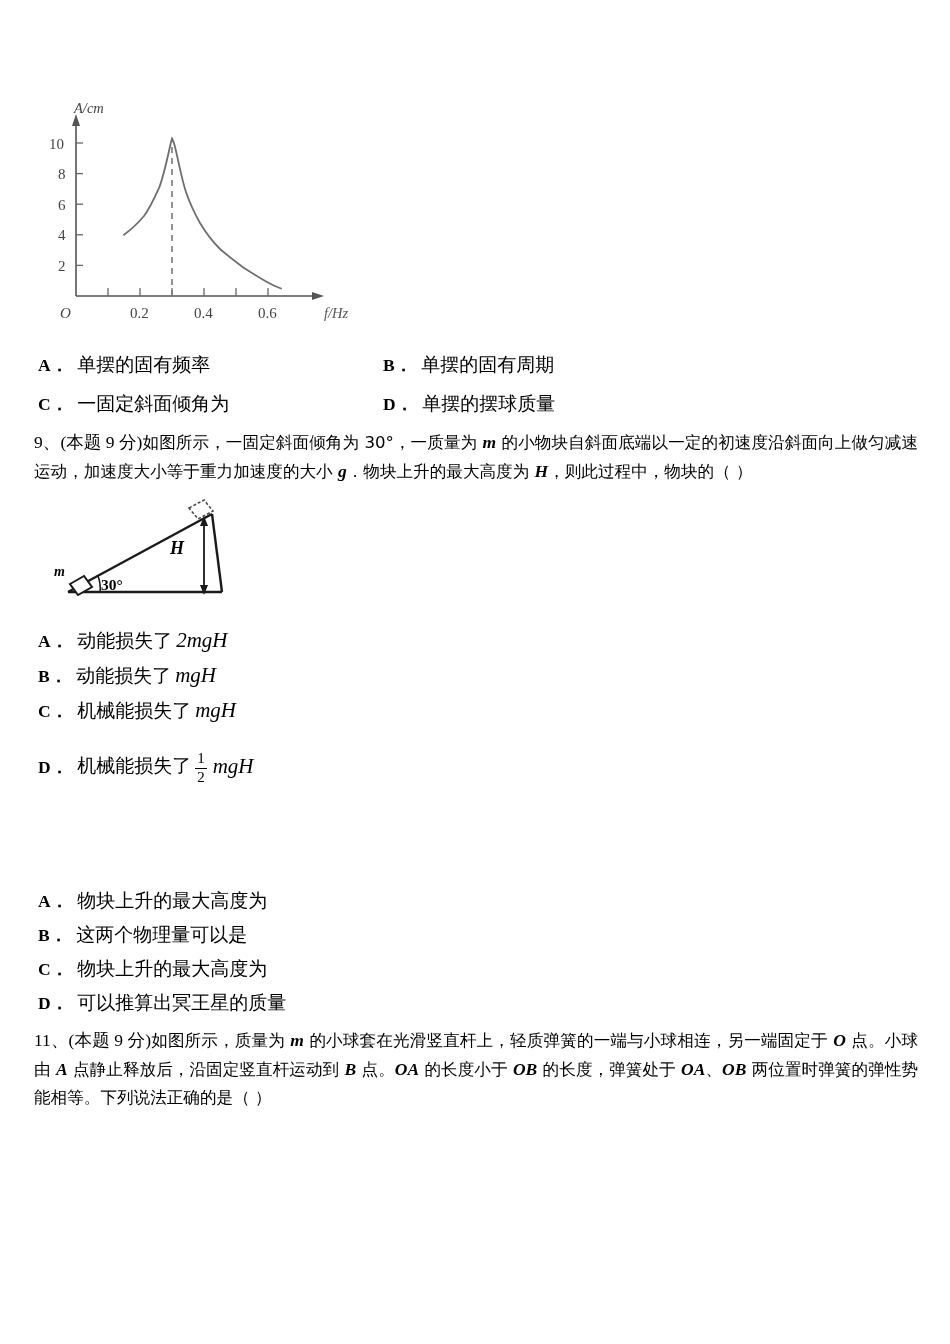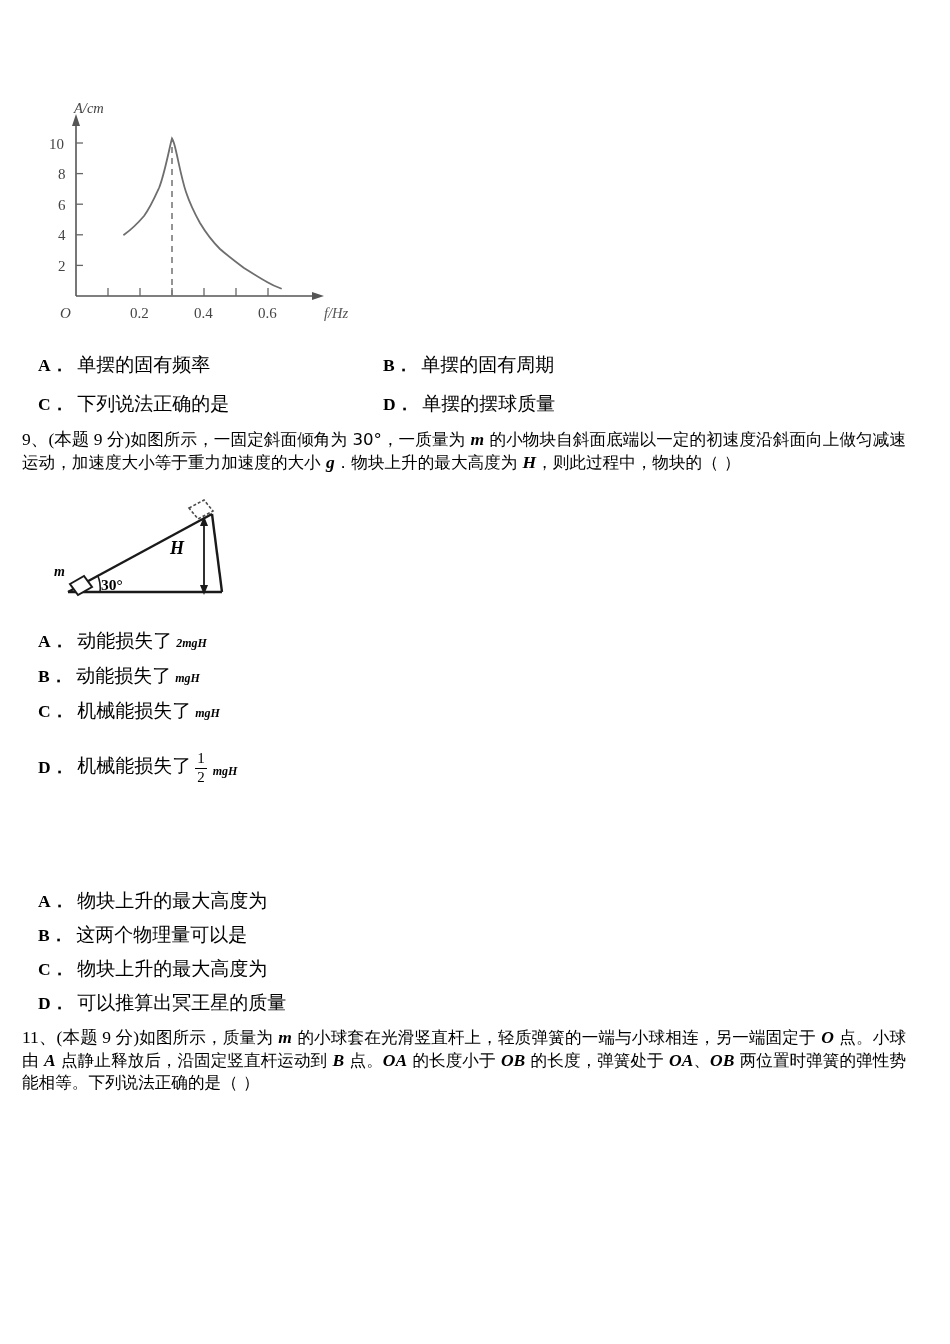--- a/index.html
+++ b/index.html
@@ -60,25 +60,25 @@
   }
   .opt-text {
     font-family: "DejaVu Sans", sans-serif;
     font-size: 19px;
     white-space: nowrap;
   }
 
   
   .qpara {
     position: absolute;
-    left: 22px;
+    left: 34px;
     width: 884px;
     font-family: "DejaVu Sans", sans-serif;
     font-size: 16.6px;
-    line-height: 22px;
+    line-height: 28px;
     text-align: justify;
     text-justify: inter-character;
   }
   .qpara .it {
     font-family: "Liberation Serif", serif;
     font-style: italic;
     font-weight: bold;
     font-size: 17.5px;
   }
   .qpara .num {
@@ -112,22 +112,22 @@
   }
   #q9-options { top: 628px; }
   #q9-options .opt-line { height: 35px; }
   #q9-options .opt-line.has-frac { height: 46px; align-items: flex-end; }
   #q10-options { top: 888px; }
   #q10-options .opt-line { height: 34px; }
 
   .mathit {
     font-family: "Liberation Serif", serif;
     font-style: italic;
-    font-weight: bold;
-    font-size: 12px;
+    font-weight: normal;
+    font-size: 21px;
     margin-left: 4px;
   }
   .frac {
     display: inline-flex;
     flex-direction: column;
     align-items: center;
     font-family: "Liberation Serif", serif;
     font-size: 15px;
     line-height: 1.02;
     vertical-align: -0.32em;
@@ -213,21 +213,21 @@
         <span class="opt-text">单摆的固有频率</span>
       </div>
       <div class="opt-cell">
         <span class="opt-letter">B．</span>
         <span class="opt-text">单摆的固有周期</span>
       </div>
     </div>
     <div class="opt-row">
       <div class="opt-cell col-a">
         <span class="opt-letter">C．</span>
-        <span class="opt-text">下列说法正确的是</span>
+        <span class="opt-text">一固定斜面倾角为</span>
       </div>
       <div class="opt-cell">
         <span class="opt-letter">D．</span>
         <span class="opt-text">单摆的摆球质量</span>
       </div>
     </div>
   </div>
 
   <div class="qpara" id="q9-para">
     <span class="num">9、</span><span class="num">(本题 9 分)</span><span>如图所示，一固定斜面倾角为 30°，一质量为 </span><span class="it">m</span><span> 的小物块自斜面底端以一定的初速度沿斜面向上做匀减速运动，加速度大小等于重力加速度的大小 </span><span class="it">g</span><span>．物块上升的最大高度为 </span><span class="it">H</span><span>，则此过程中，物块的（ ）</span>

